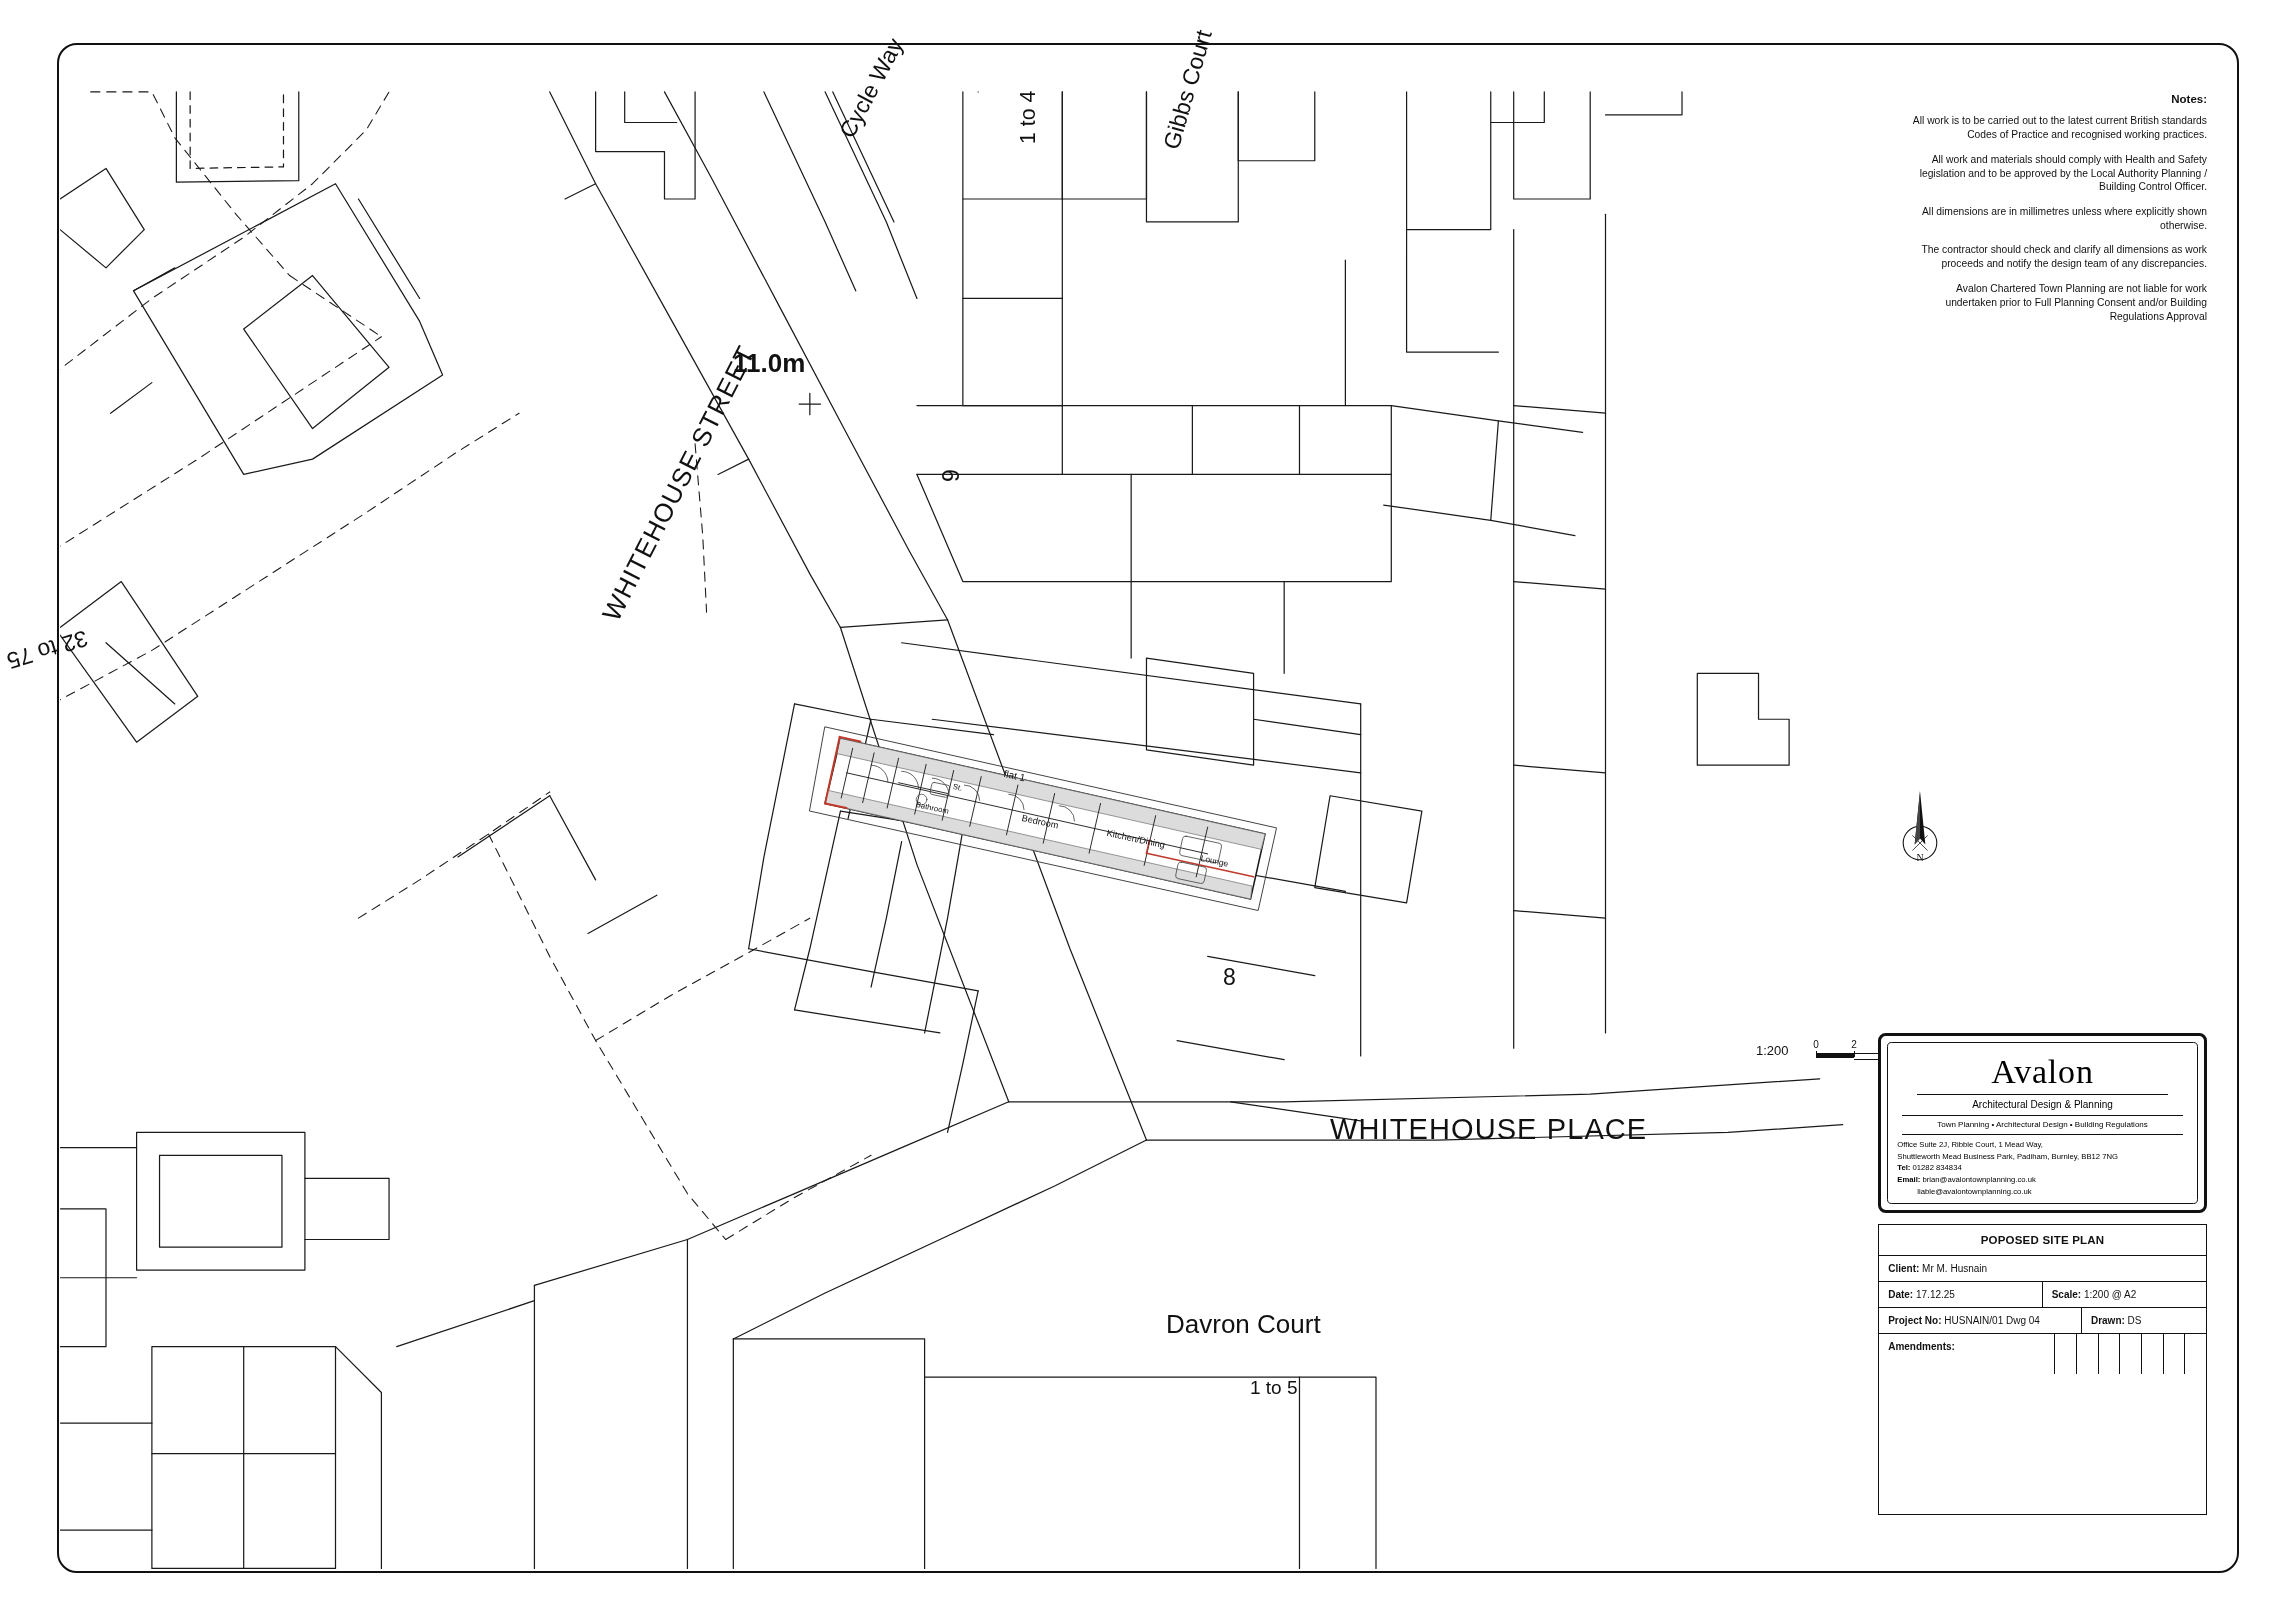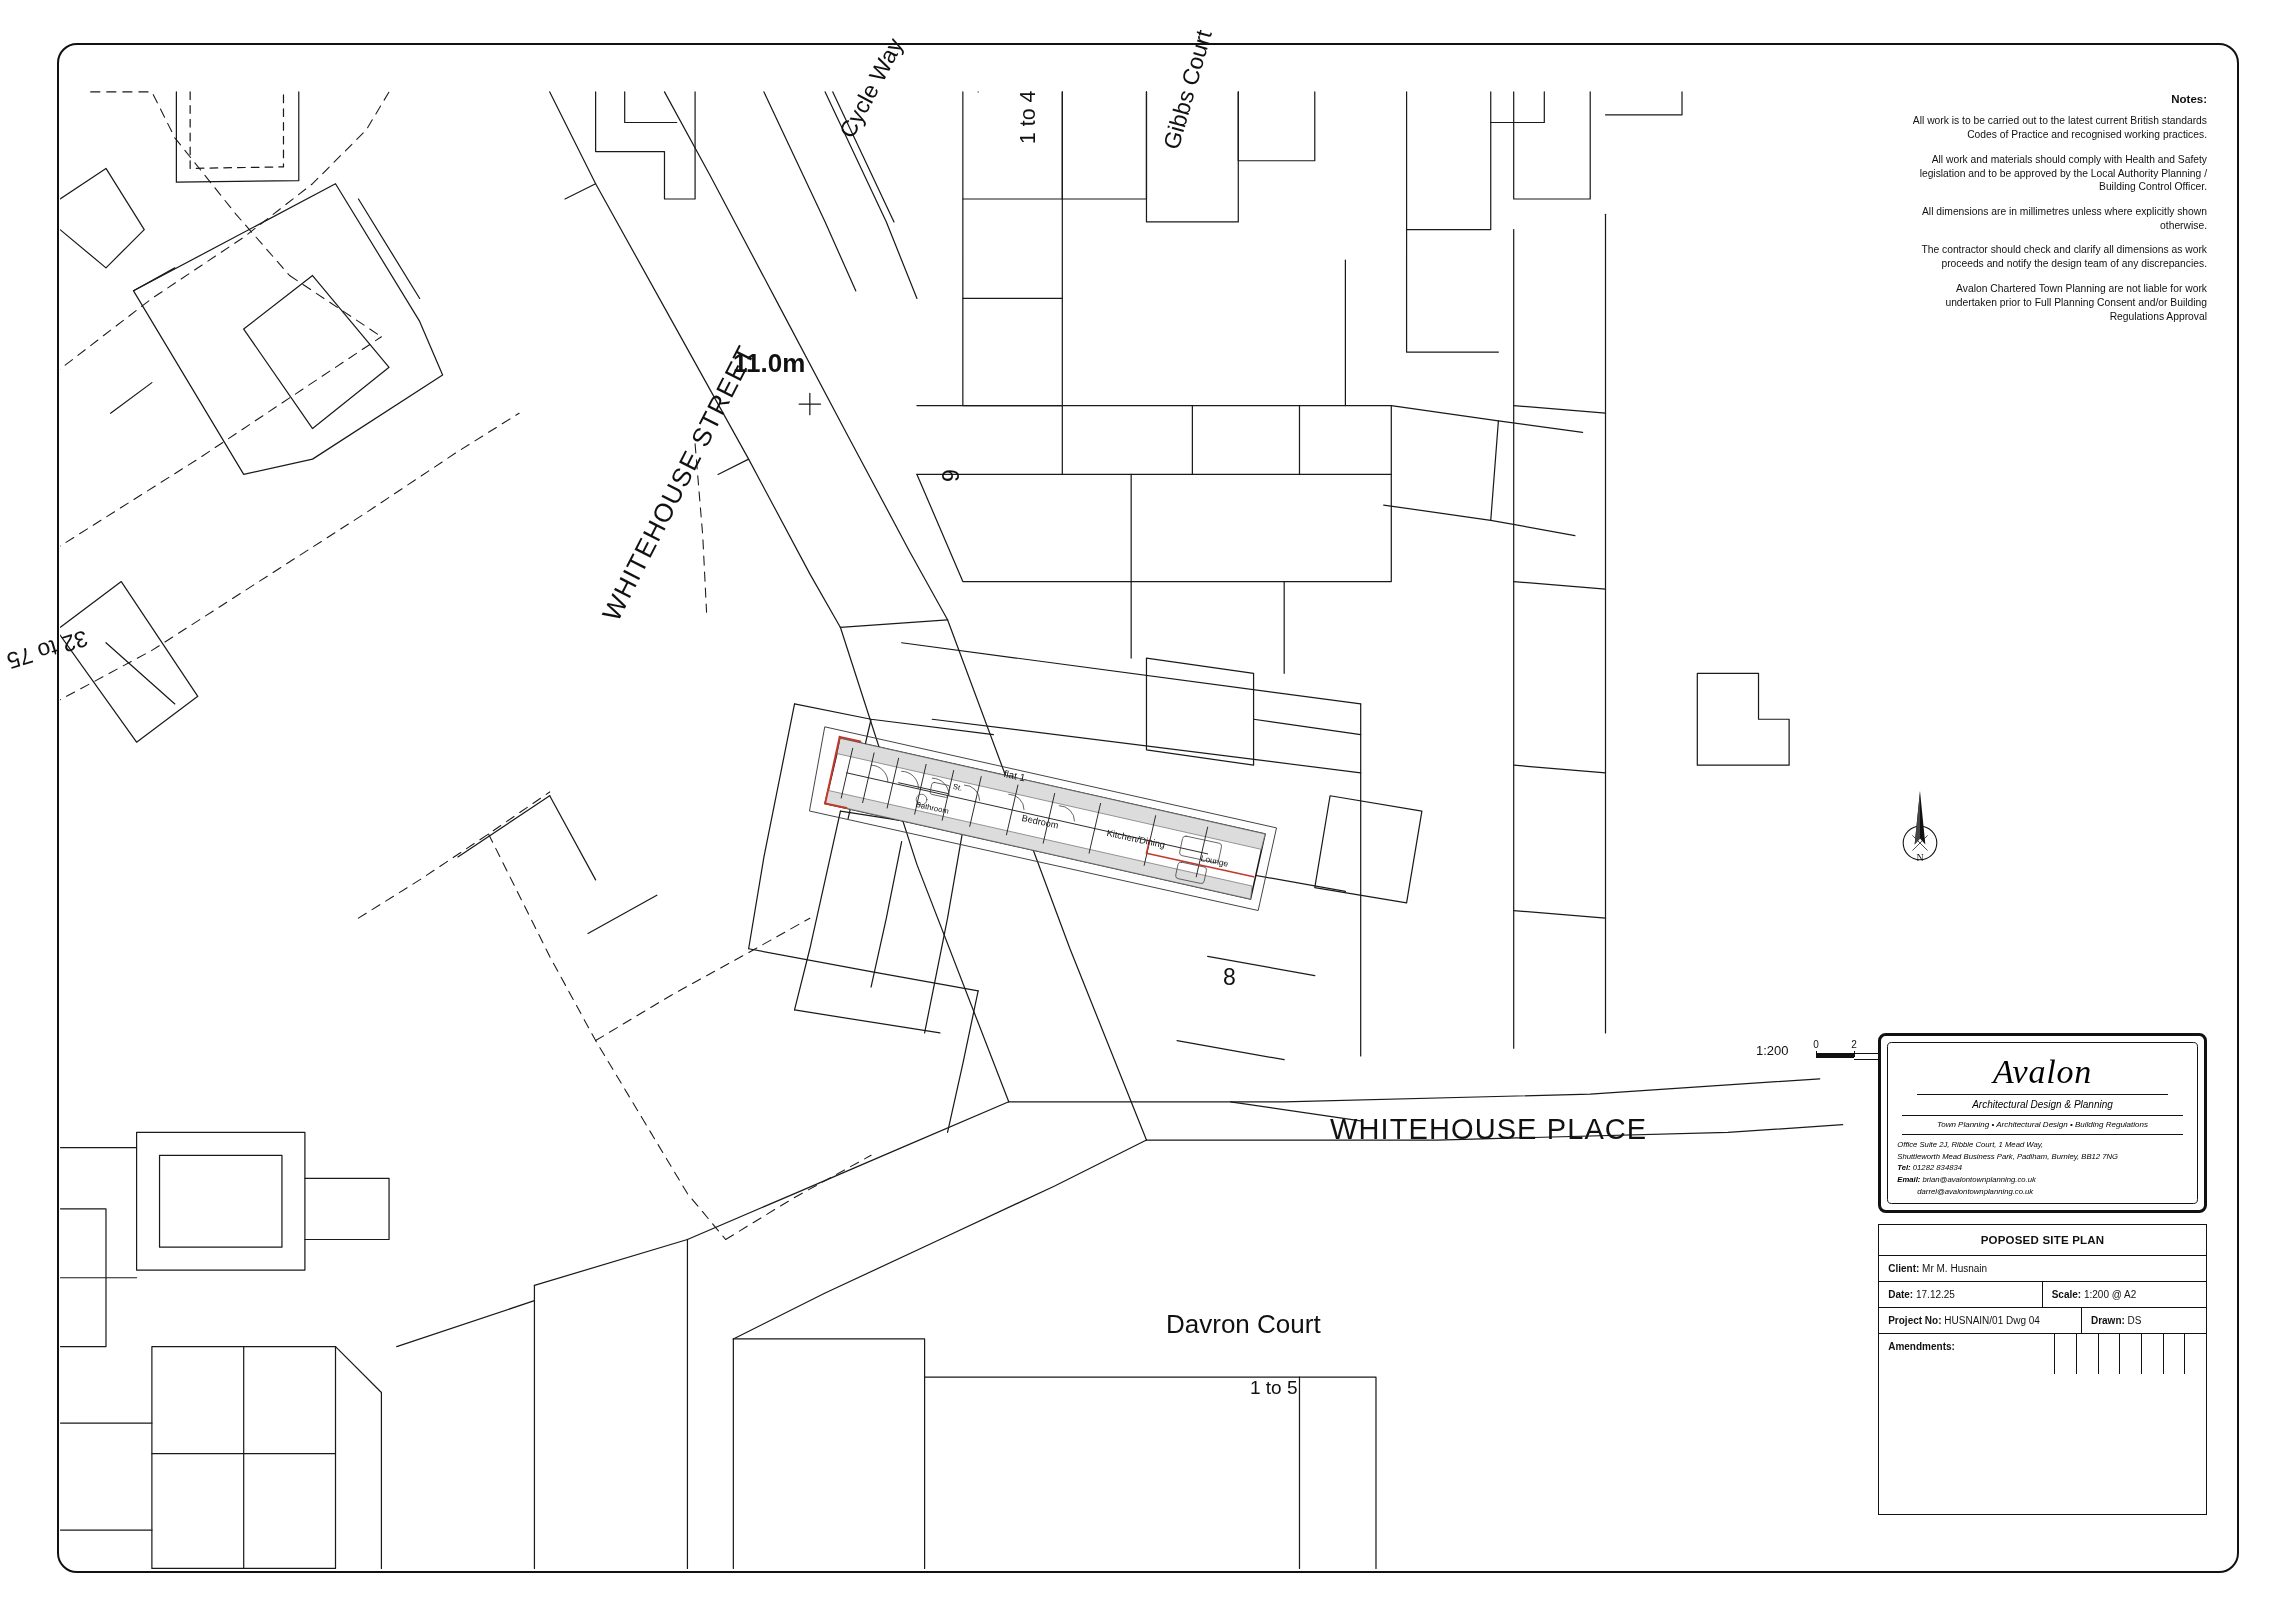--- a/index.html
+++ b/index.html
@@ -31,21 +31,21 @@
   #scalebar .tick{position:absolute;top:12.2px;width:0.8px;height:6.1px;background:#111;}
   #scalebar .seg{position:absolute;top:14.5px;height:4.6px;}
 
   
   #logoblock{
     position:absolute;left:1878px;top:1033px;width:329px;height:180px;
     border:3.1px solid #111;border-radius:7.7px;box-sizing:border-box;background:#fff;
   }
   #logoblock .inner{
     position:absolute;left:6.1px;top:6.1px;right:6.1px;bottom:6.1px;border:1.5px solid #111;border-radius:4.6px;
-    box-sizing:border-box;padding:7.7px 9.2px;font-style:italic;
+    box-sizing:border-box;padding:7.7px 9.2px;
   }
   #logoblock .brand{font-family:"Liberation Serif", serif;font-size:34px;text-align:center;letter-spacing:0.8px;line-height:1;margin-top:4.6px;}
   #logoblock .rule{height:0.8px;background:#111;margin:4.6px 20px 0 20px;}
   #logoblock .sub{font-size:10px;text-align:center;margin-top:3.8px;}
   #logoblock .rule2{height:0.8px;background:#111;margin:5.4px 4.6px 0 4.6px;}
   #logoblock .svcs{font-size:8px;text-align:center;margin-top:4.6px;}
   #logoblock .rule3{height:0.8px;background:#111;margin:4.6px 4.6px 0 4.6px;}
   #logoblock .addr{font-size:7.7px;line-height:1.5;margin-top:4.6px;}
   #logoblock .addr b{font-weight:bold;}
 
@@ -380,21 +380,21 @@
       <div class="rule2"></div>
       <div class="svcs">Town Planning • Architectural Design • Building Regulations</div>
       <div class="rule3"></div>
       <div class="addr">
         <div>Office Suite 2J, Ribble Court, 1 Mead Way,</div>
         <div>Shuttleworth Mead Business Park, Padiham, Burnley, BB12 7NG</div>
         <div><b>Tel:</b>
              <span>01282 834834</span></div>
         <div><b>Email:</b>
              <span>brian@avalontownplanning.co.uk</span></div>
-        <div style="padding-left:20px;"><span>darrel@avalontownplanning.co.uk</span></div>
+        <div style="padding-left:20px;"><span>liable@avalontownplanning.co.uk</span></div>
       </div>
     </div>
   </div>
 
   <div id="infoblock">
     <div class="row title">POPOSED SITE PLAN</div>
 
 
     <div class="row client">
       <span class="lbl">Client:</span>

